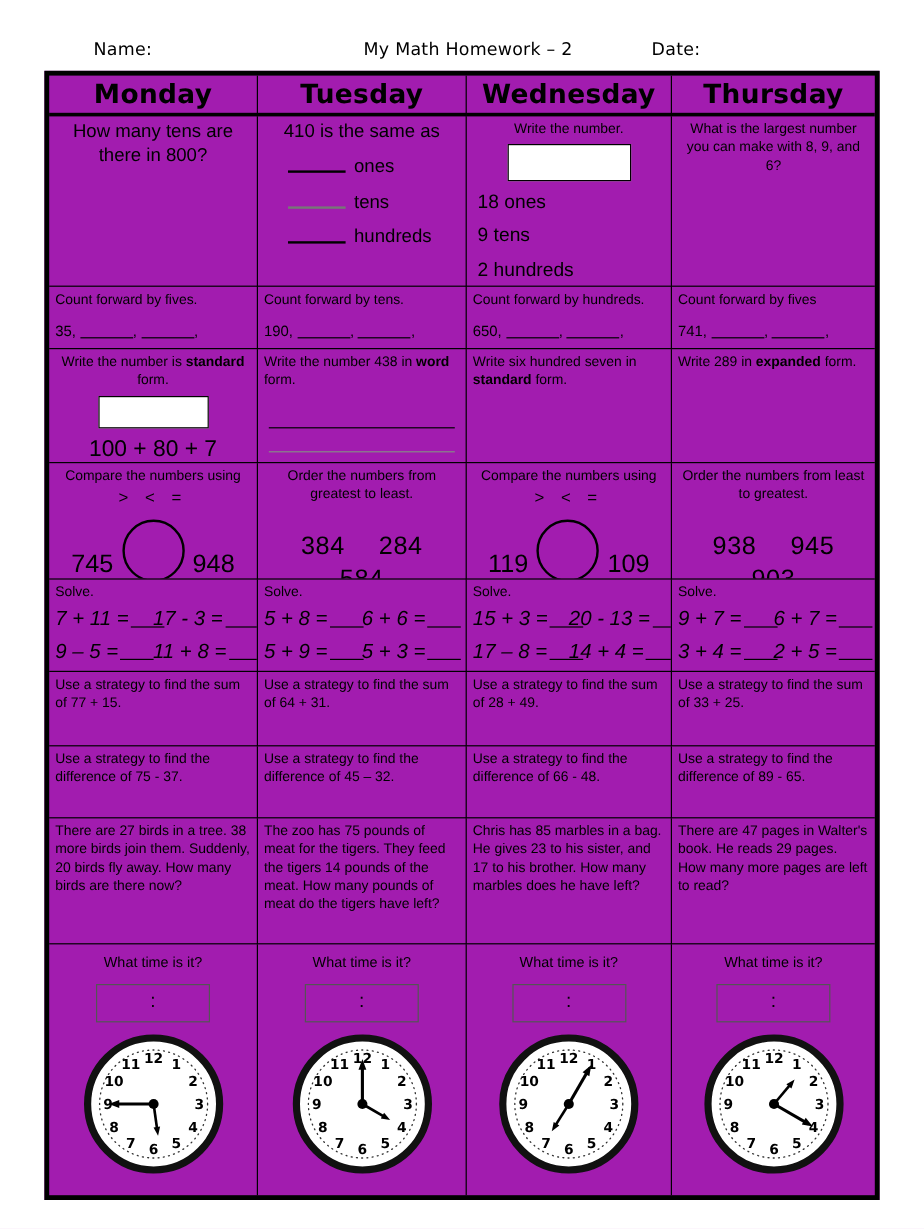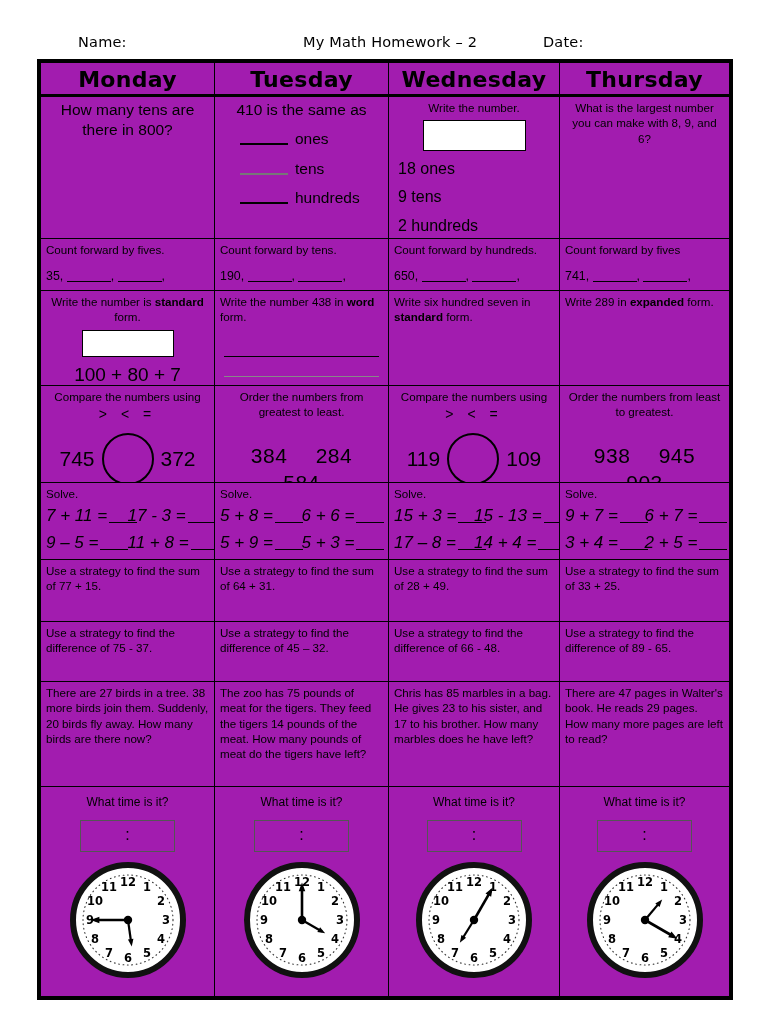--- a/index.html
+++ b/index.html
@@ -130,21 +130,21 @@
 
   
   .cmp-symbols {
     text-align: center;
     font-size: 14px;
     letter-spacing: 5px;
     margin-top: 1px;
   }
   .cmp-wrap {
     display: flex;
-    align-items: center;
+    align-items: flex-end;
     justify-content: center;
     margin-top: 9px;
     font-size: 21px;
   }
   .cmp-circle {
     width: 48px;
     height: 48px;
     border: 2.5px solid #000;
     border-radius: 50%;
     margin: 0 7px;
@@ -299,21 +299,21 @@
     </div>
   </div>
 
   <div class="row row-4">
     <div class="cell">
       <div class="ctr">Compare the numbers using</div>
       <div class="cmp-symbols">&gt;  &lt;  =</div>
       <div class="cmp-wrap">
         <span>745</span>
         <span class="cmp-circle"></span>
-        <span>372</span>
+        <span>948</span>
       </div>
     </div>
 
     <div class="cell">
       <div class="ctr">Order the numbers from greatest to least.</div>
       <div class="order-nums">
         <span>384</span>
         <span>284</span>
         <span>584</span>
       </div>
@@ -374,21 +374,21 @@
             <span class="eq r"><span>1 + 4 =</span><span class="eq-blank"></span></span>
           </div>
       </div>
     </div>
 
     <div class="cell">
       <div>Solve.</div>
       <div class="solve-grid">
         <div class="eqrow">
             <span class="eq"><span>15 + 3 =</span><span class="eq-blank"></span></span>
-            <span class="eq r"><span>15 - 13 =</span><span class="eq-blank"></span></span>
+            <span class="eq r"><span>20 - 13 =</span><span class="eq-blank"></span></span>
           </div>
         <div class="eqrow">
             <span class="eq"><span>17 – 8 =</span><span class="eq-blank"></span></span>
             <span class="eq r"><span>14 + 4 =</span><span class="eq-blank"></span></span>
           </div>
         <div class="eqrow">
             <span class="eq"><span>9 + 11 =</span><span class="eq-blank"></span></span>
             <span class="eq r"><span>18 – 18 =</span><span class="eq-blank"></span></span>
           </div>
       </div>

